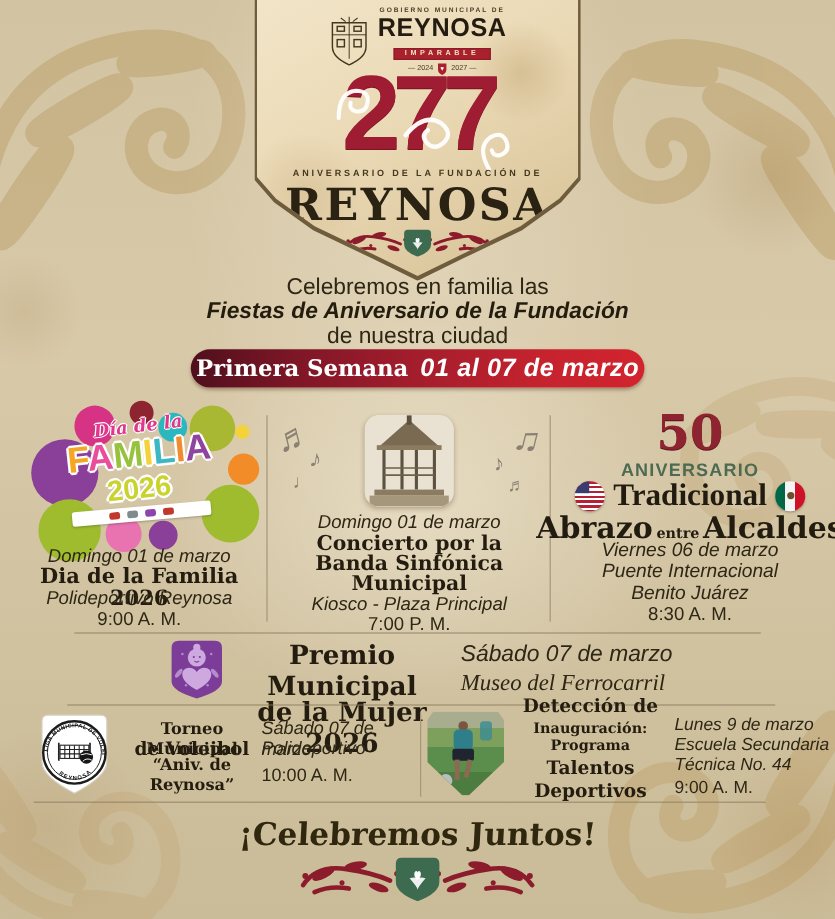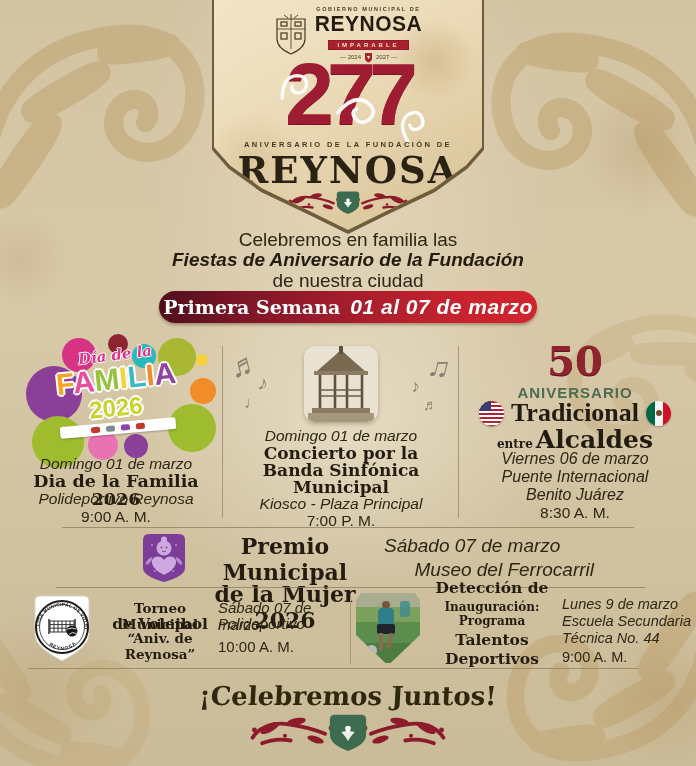--- a/index.html
+++ b/index.html
@@ -97,21 +97,21 @@
   #flag-mx{background:linear-gradient(90deg,#006847 0 34%,#f4f4f4 34% 66%,#ce1126 66%);}
   #flag-mx::before{content:"";position:absolute;left:50%;top:50%;width:6px;height:6px;margin:-3px 0 0 -3px;border-radius:50%;background:#6b4e2e;}
   #abrazo-row{left:0;top:87px;width:100%;display:flex;align-items:baseline;justify-content:center;gap:3px;}
   #abrazo-row .big{font-family:"DejaVu Serif","Liberation Serif",serif;font-weight:bold;font-size:25px;color:#221c10;}
   #abrazo-row .sm{font-family:"DejaVu Serif","Liberation Serif",serif;font-weight:bold;font-size:12px;color:#221c10;}
   
   #premio-icon{left:140px;top:531px;}
   #premio-t1{left:192px;top:533px;width:186px;text-align:center;font-size:22px;}
   #premio-t2{left:192px;top:581px;width:186px;text-align:center;font-size:22px;}
   #premio-d1{left:384px;top:535px;width:210px;text-align:left;font-size:19px;}
-  #premio-d2{left:384px;top:559px;width:210px;text-align:right;font-size:19px;}
+  #premio-d2{left:384px;top:559px;width:210px;text-align:left;font-size:19px;font-family:Liberation Serif, serif;}
   
   #vb-logo{left:30px;top:593px;}
   #vb-t1{left:100px;top:600px;width:120px;text-align:center;font-size:13.5px;}
   #vb-t2{left:100px;top:614px;width:120px;text-align:center;font-size:15.5px;}
   #vb-t3{left:100px;top:630px;width:120px;text-align:center;font-size:13.5px;}
   #vb-d1{left:218px;top:599px;width:130px;text-align:left;font-size:15px;}
   #vb-d2{left:218px;top:615px;width:130px;text-align:left;font-size:15px;}
   #vb-d3{left:218px;top:638px;width:130px;text-align:left;font-size:15px;}
   #sc-photo{left:356px;top:593px;width:64px;height:70px;
     clip-path:polygon(8% 0,92% 0,100% 10%,100% 60%,54% 100%,46% 100%,0 60%,0 10%);
@@ -327,20 +327,21 @@
           <path d="M8 15 Q18 11 28 13"></path>
         </svg>
     </div>
     <div id="aniv-lbl" class="abs">ANIVERSARIO</div>
     <div id="trad-row" class="abs">
       <span class="flag" id="flag-us"></span>
       <span class="word">Tradicional</span>
       <span class="flag" id="flag-mx"></span>
     </div>
     <div id="abrazo-row" class="abs">
+      <span class="big">Abrazo</span>
       <span class="sm">entre</span>
       <span class="big">Alcaldes</span>
     </div>
     <div class="ln it" style="top:113px;font-size:16px">Viernes 06 de marzo</div>
     <div class="ln it" style="top:149px;font-size:16px">Benito Juárez</div>
     <div class="ln it" style="top:131px;font-size:16px">Puente Internacional</div>
     <div class="ln tm" style="top:167px">8:30 A. M.</div>
   </div>
 
   <div class="hdiv" style="left:62px;top:527px;width:572px;"></div>

